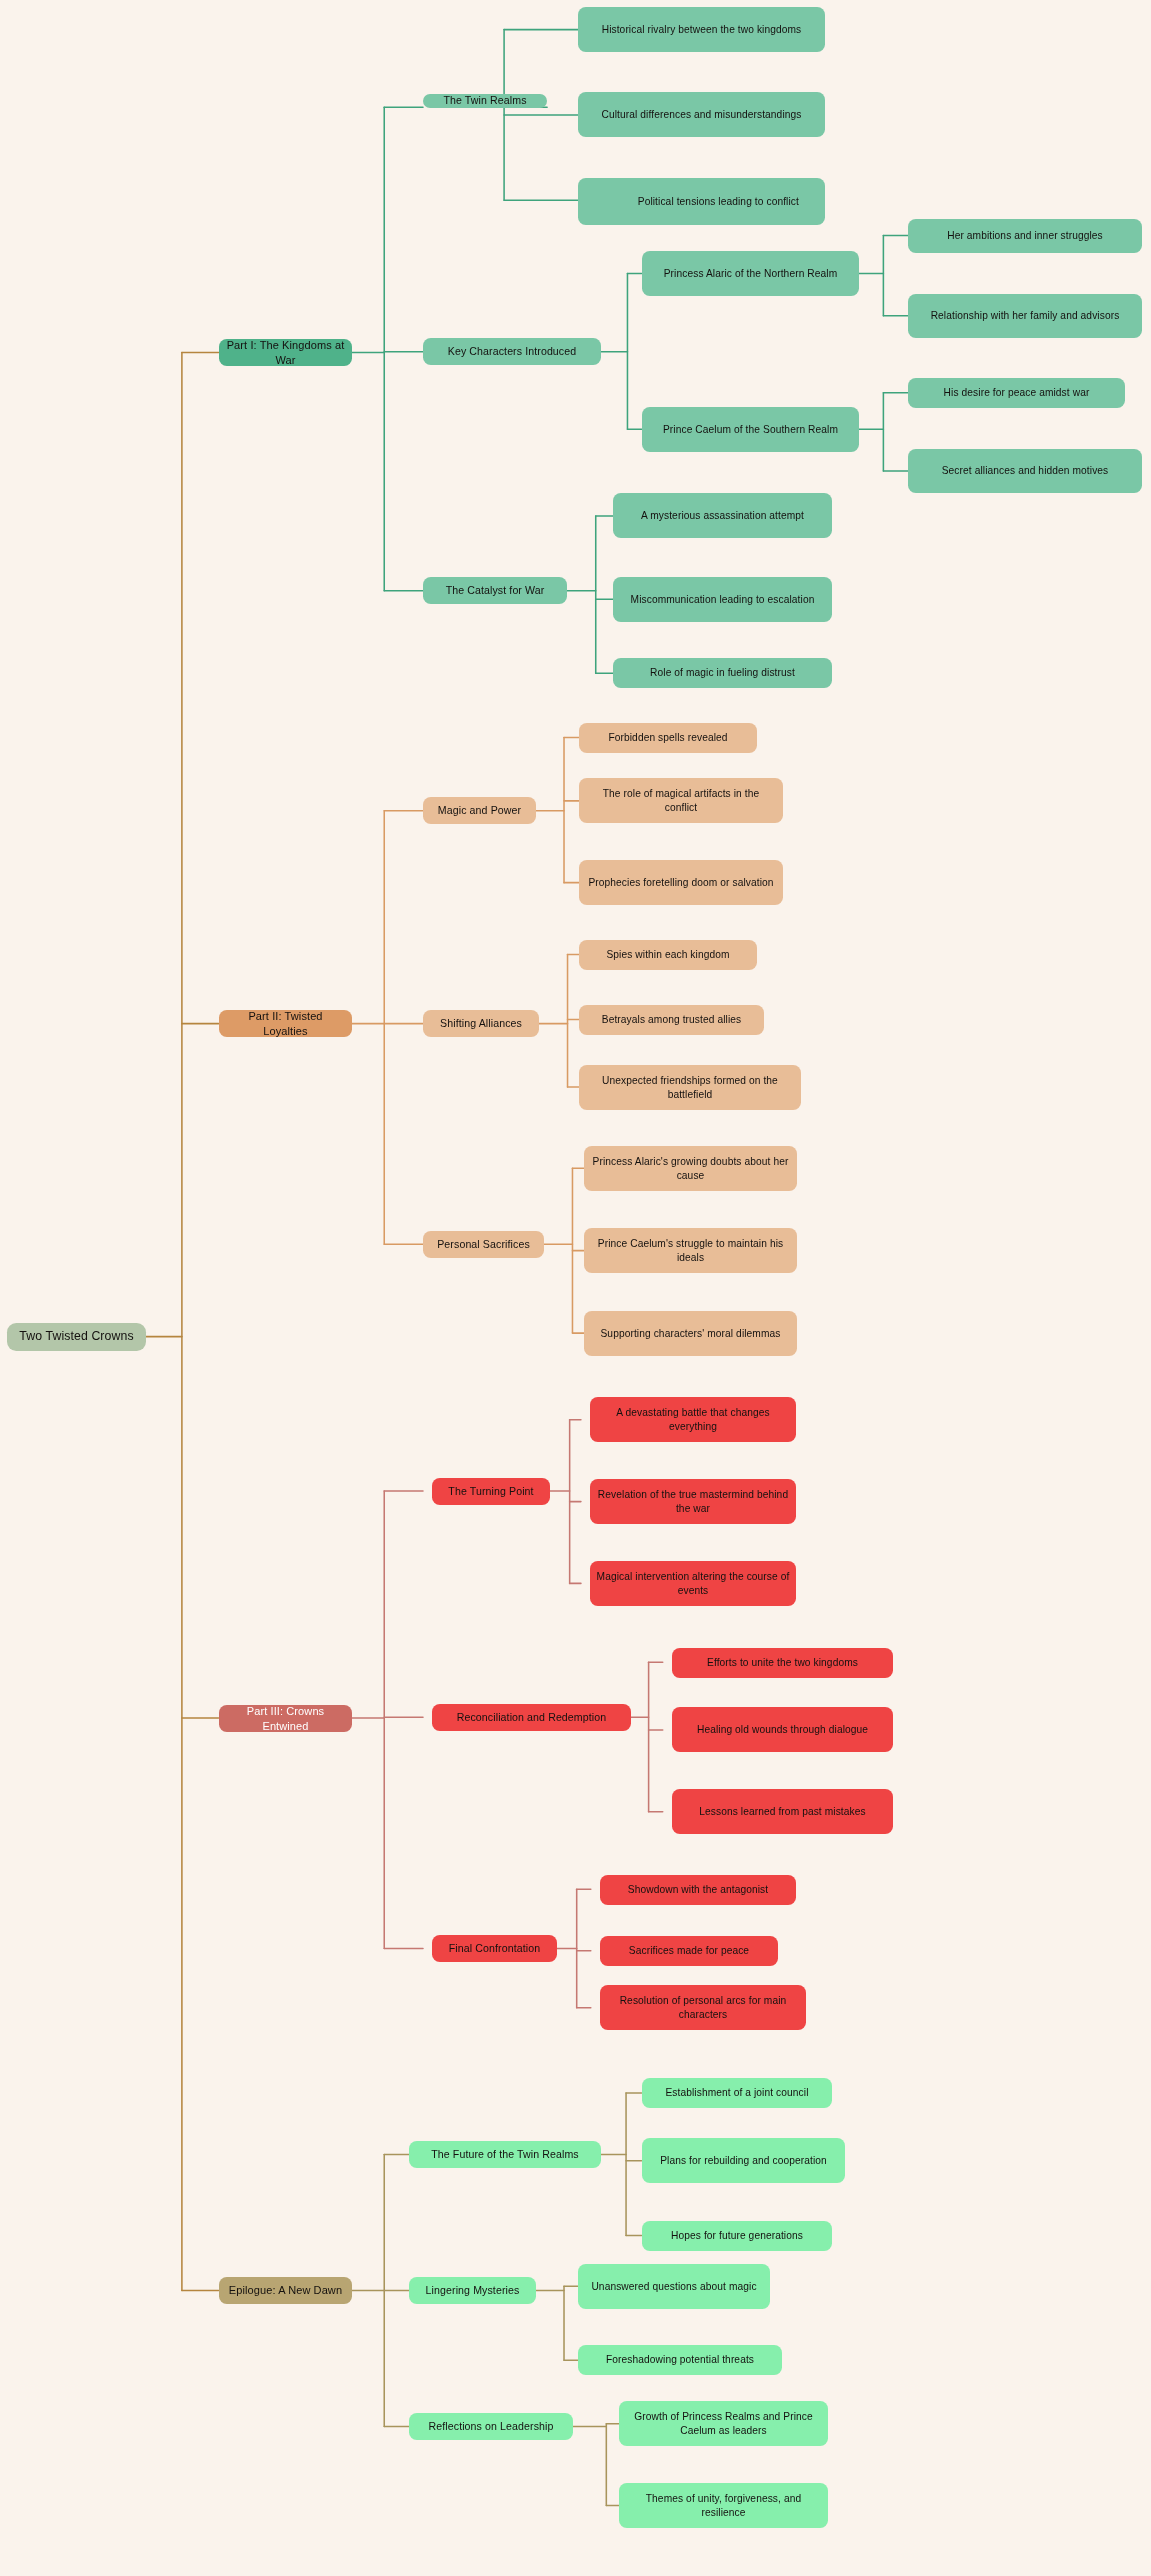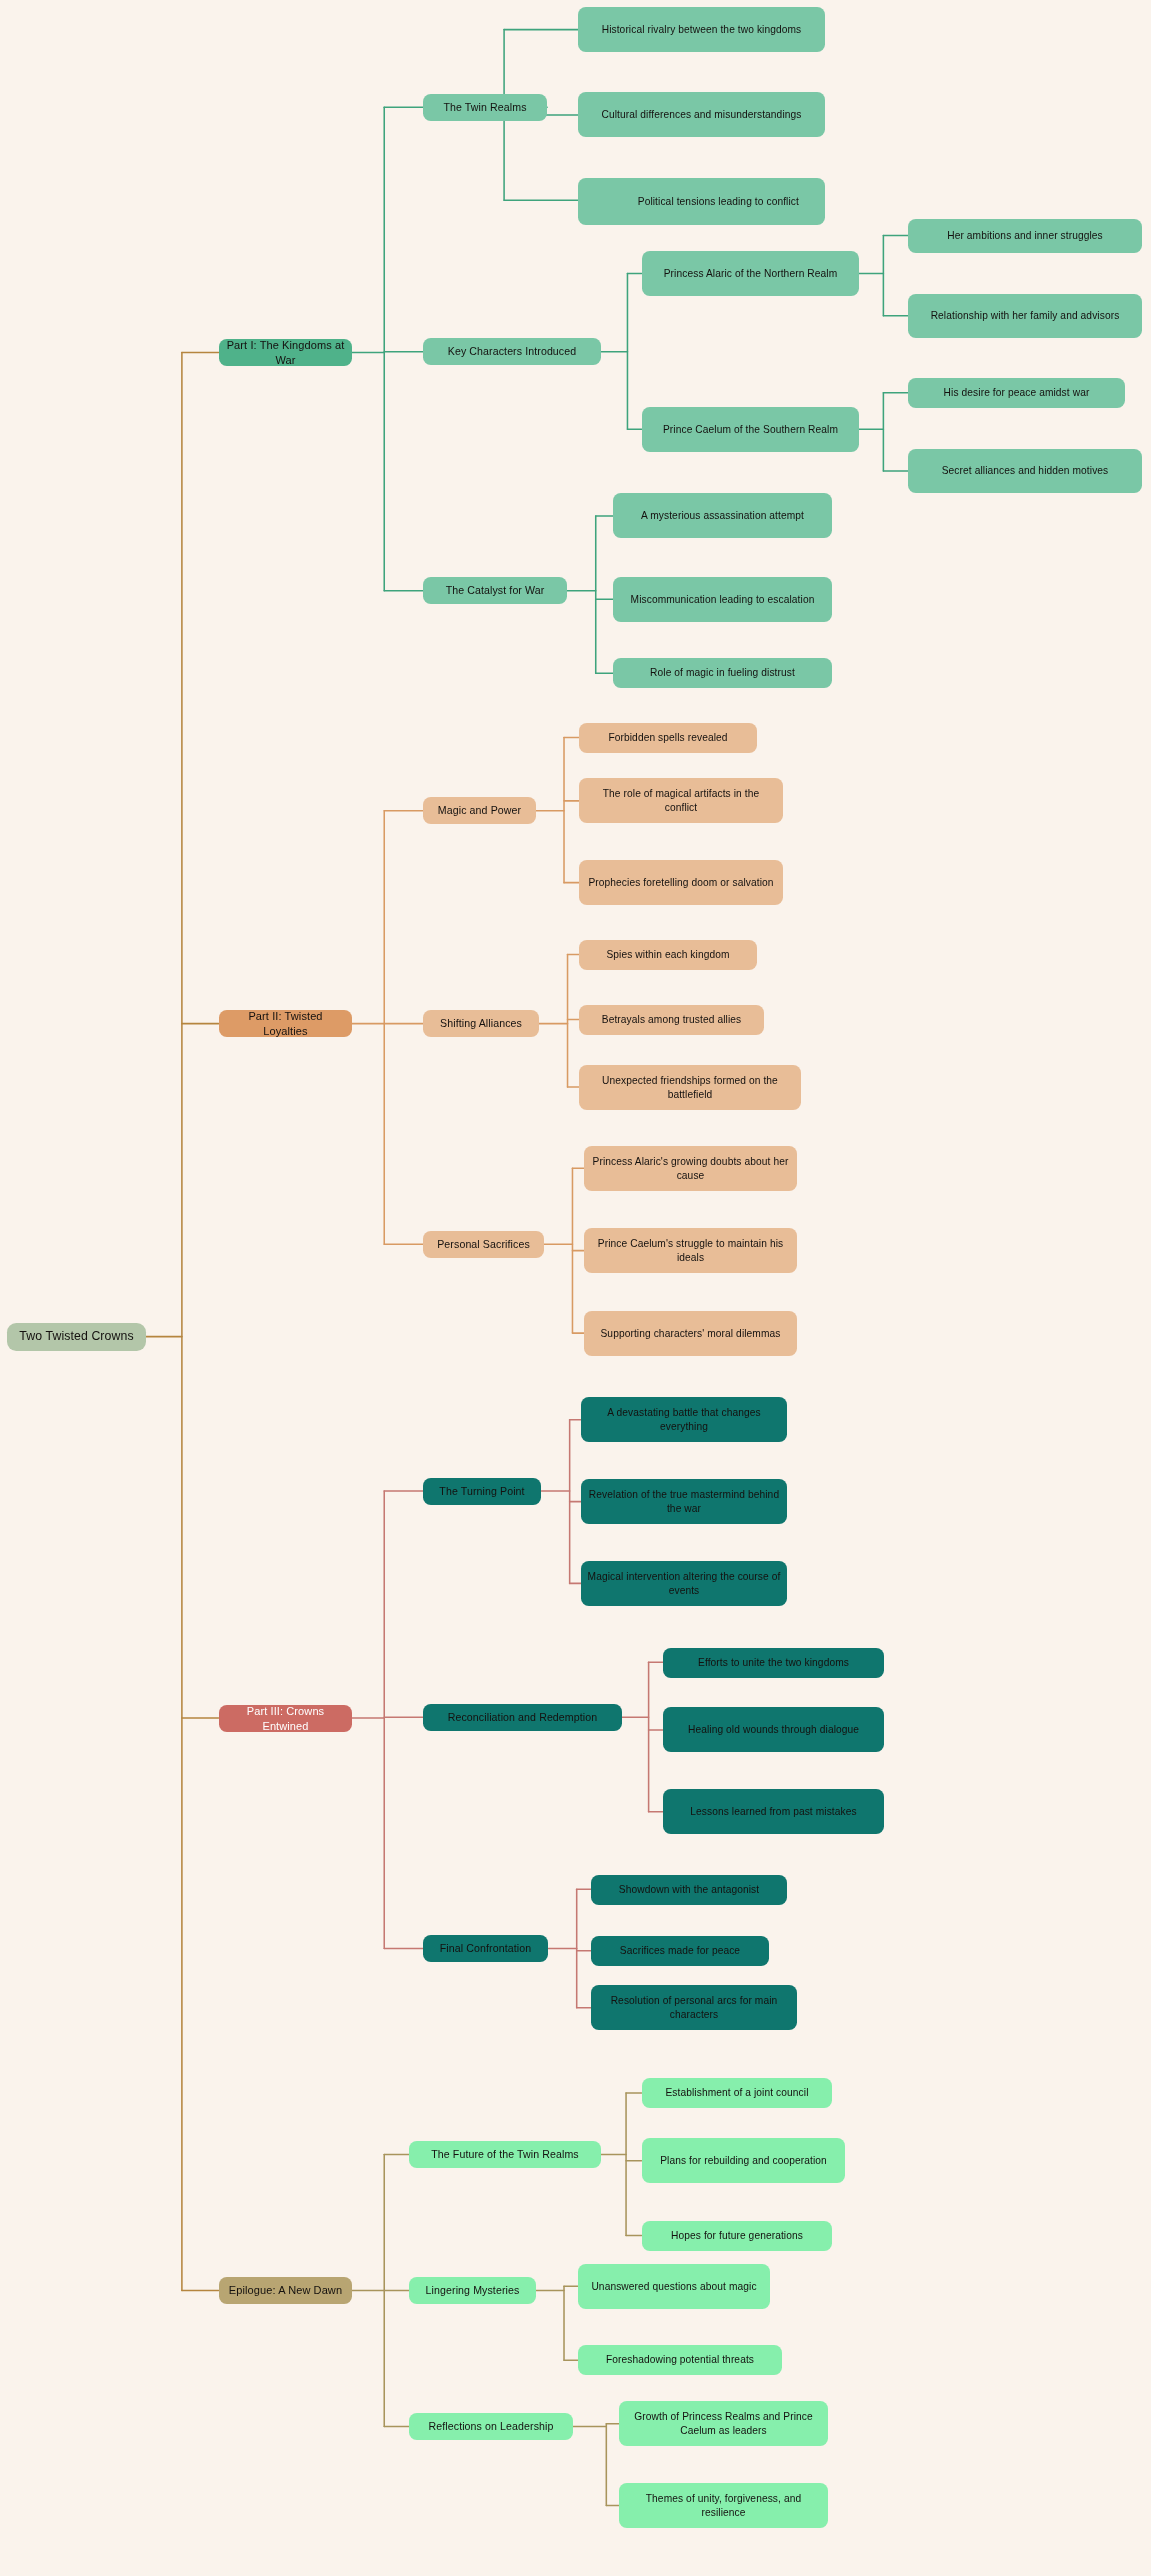--- a/index.html
+++ b/index.html
@@ -46,21 +46,21 @@
   .node.lvl2{ font-size:10.6px;  border-radius:7.8px; }
   
   .node.lvl3{ font-size:10.2px; border-radius:7.8px; }
   .node.lvl4{ font-size:10.2px; border-radius:7.8px; }
 
   .c-green-dark{ background:#4fb28a; }
   .c-green{ background:#7ac7a6; }
   .c-orange-dark{ background:#dd9b66; }
   .c-orange{ background:#e8bd97; }
   .c-red-dark{ background:#cc6b63; color:#ffffff; }
-  .c-red{ background:#0f766e; }
+  .c-red{ background:#ef4444;margin-left:9px; }
   .c-olive-dark{ background:#b8a572; }
   .c-olive{ background:#86efac; }
 </style>
 </head>
 <body>
 
 <div id="stage">
   <svg id="edges" viewBox="0 0 1634 3654" preserveAspectRatio="none">
       <path d="M207,1896 L258,1896" fill="none" stroke="#b5853f" stroke-width="2.2" stroke-linecap="round"></path>
       <path d="M258,500 L258,3249" fill="none" stroke="#b5853f" stroke-width="2.2" stroke-linecap="round"></path>
@@ -163,21 +163,21 @@
       </div>
       <div class="node lvl1 c-orange-dark" style="left: 219px; top: 1010px; width: 133px; height: 27px;">
         <span>Part II: Twisted Loyalties</span>
       </div>
       <div class="node lvl1 c-red-dark" style="left: 219px; top: 1705px; width: 133px; height: 27px;">
         <span>Part III: Crowns Entwined</span>
       </div>
       <div class="node lvl1 c-olive-dark" style="left: 219px; top: 2277px; width: 133px; height: 27px;">
         <span>Epilogue: A New Dawn</span>
       </div>
-      <div class="node lvl2 c-green" style="left: 423px; top: 94px; width: 124px; height: 27px;">
+      <div class="node lvl2 c-green" style="left: 423px; top: 94px; width: 124px; height: 14px;">
         <span>The Twin Realms</span>
       </div>
       <div class="node lvl3 c-green" style="left: 578px; top: 7px; width: 247px; height: 45px;">
         <span>Historical rivalry between the two kingdoms</span>
       </div>
       <div class="node lvl3 c-green" style="left: 578px; top: 92px; width: 247px; height: 45px;">
         <span>Cultural differences and misunderstandings</span>
       </div>
       <div class="node lvl3 c-green" style="left: 578px; top: 178px; width: 247px; height: 47px; padding-left: 40px;">
         <span>Political tensions leading to conflict</span>

